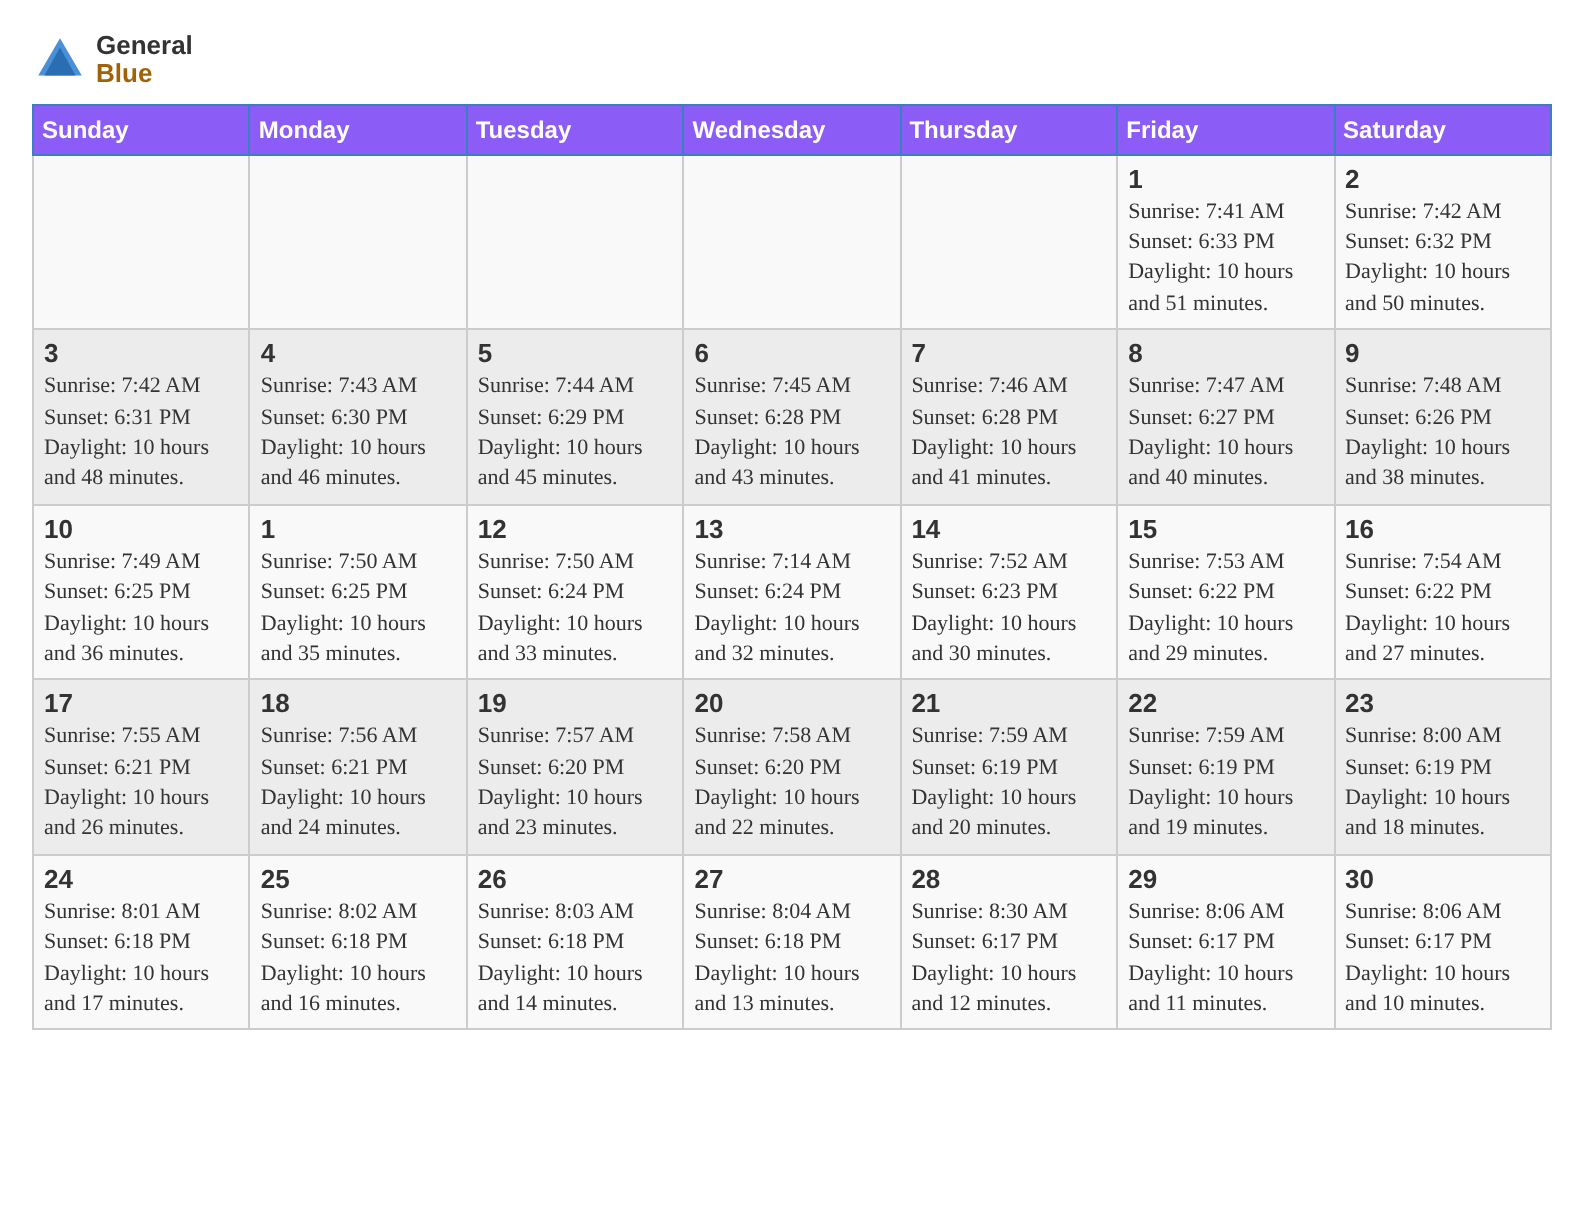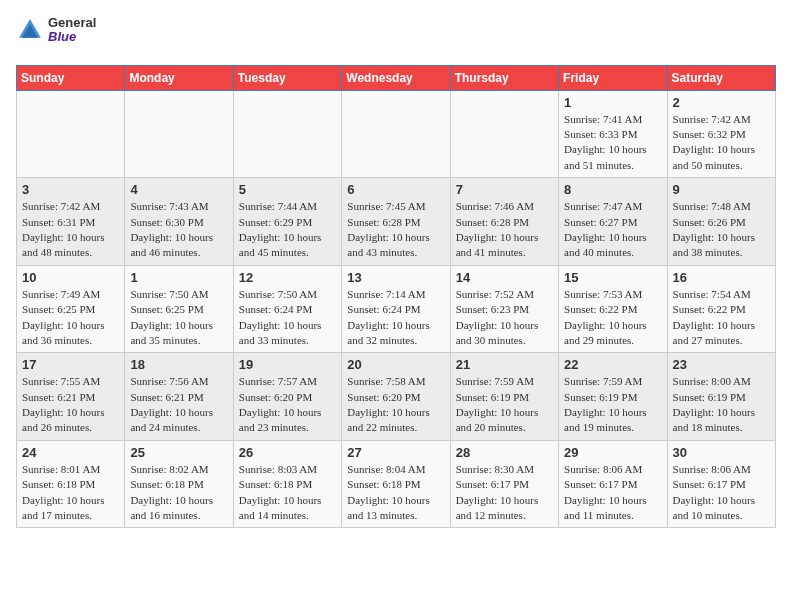--- a/index.html
+++ b/index.html
@@ -7,37 +7,37 @@
       font-family: Arial, sans-serif;
       background: #fff;
       width: 792px;
       min-height: 612px;
       padding: 16px;
     }
     .header {
       display: flex;
       justify-content: space-between;
       align-items: flex-start;
-      margin-bottom: 20px;
+      margin-bottom: 7px;
     }
     .logo {
       display: flex;
       align-items: center;
       gap: 4px;
     }
     .logo-text {
       display: flex;
       flex-direction: column;
       font-size: 13px;
       font-weight: bold;
       color: #333;
       line-height: 1.1;
     }
     .logo-text span:first-child { color: #333; }
-    .logo-text span:last-child { color: #4c1d95; font-style: italic; }
+    .logo-text span:last-child { color: #a16207; }
     .logo-icon {
       width: 28px;
       height: 28px;
     }
     .title-block {
       text-align: right;
     }
     .title-block h1 {
       font-size: 28px;
       font-weight: normal;
@@ -46,21 +46,21 @@
     .title-block h2 {
       font-size: 14px;
       font-weight: normal;
       color: #555;
     }
     table {
       width: 100%;
       border-collapse: collapse;
     }
     thead tr th {
-      background: #ef4444;
+      background: #8b5cf6;
       color: #fff;
       font-size: 12px;
       font-weight: bold;
       padding: 5px 4px;
       text-align: left;
       border: 1px solid #3a7fc0;
     }
     tbody tr td {
       border: 1px solid #ccc;
       vertical-align: top;

